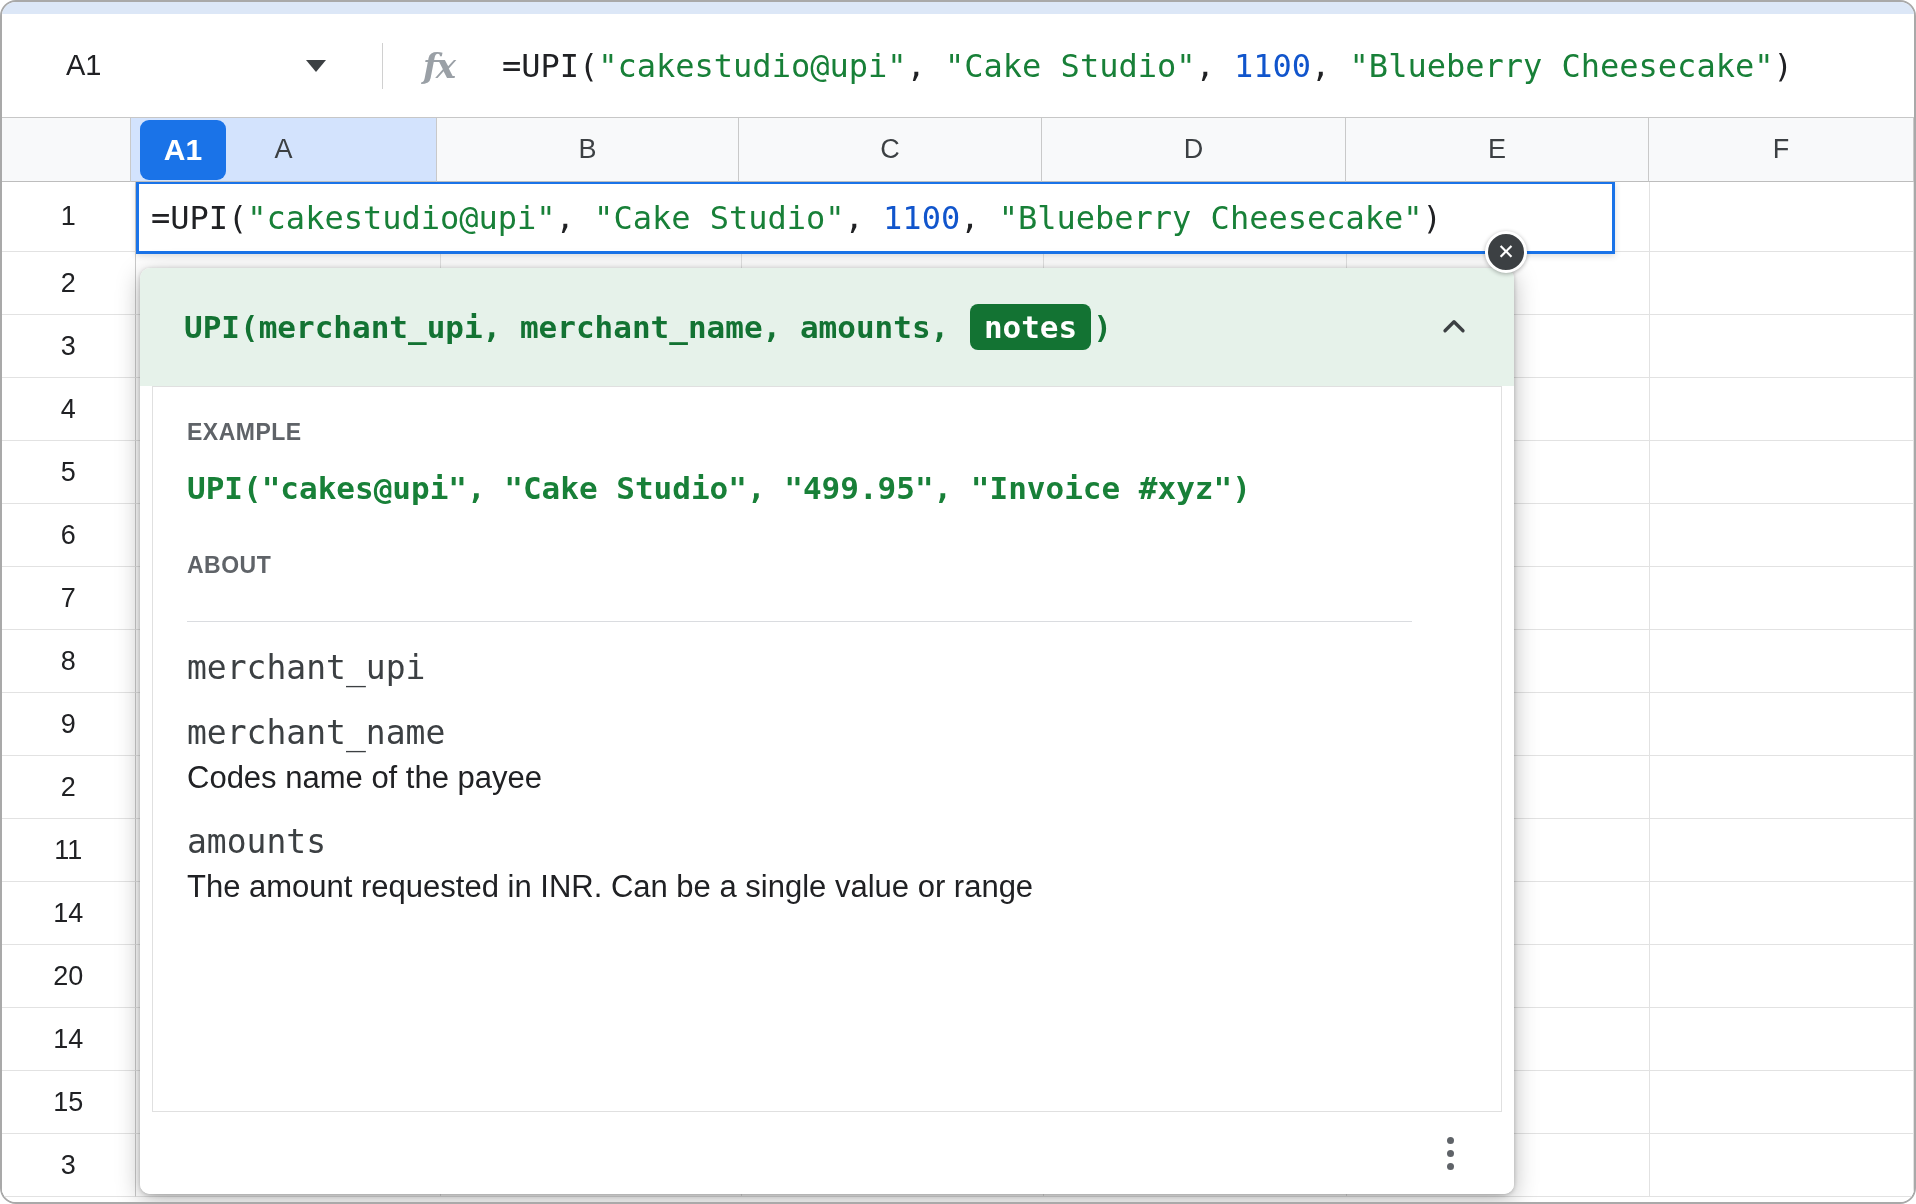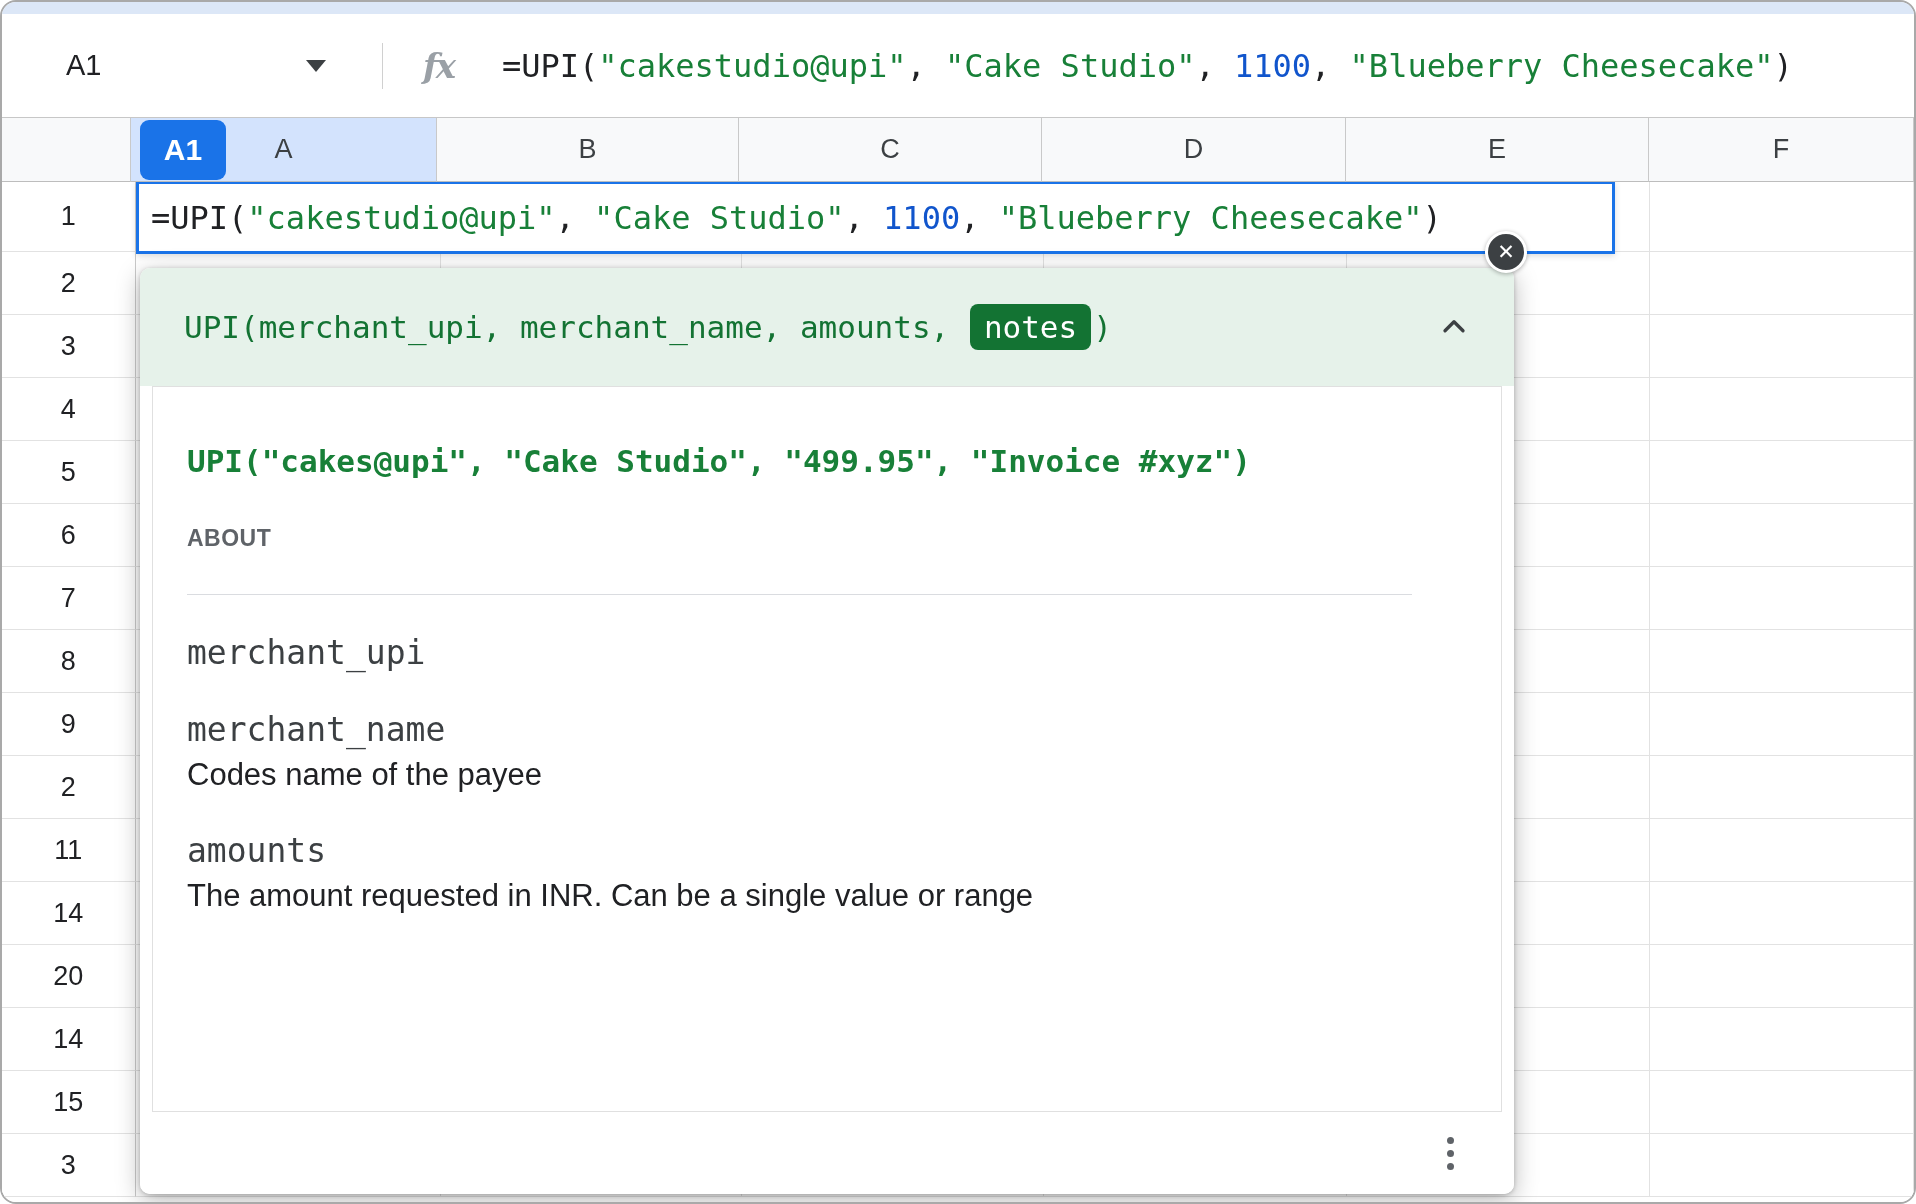--- a/index.html
+++ b/index.html
@@ -36,32 +36,32 @@
   .g-cell{border-right:1px solid #e2e2e2;border-bottom:1px solid #e2e2e2;background:#fff}
 
   
   .cell-editor{position:absolute;left:134px;top:-1px;width:1479px;height:73px;background:#fff;border:3px solid #1a73e8;display:flex;align-items:center;padding-left:12px;z-index:4;box-shadow:0 2px 6px rgba(60,64,67,.18)}
   .cell-editor .formula-text{margin-left:0}
   .close-btn{position:absolute;left:1483px;top:49px;width:42px;height:42px;border-radius:50%;background:#3c4043;border:3px solid #fff;color:#fff;display:flex;align-items:center;justify-content:center;font-size:21px;font-weight:700;z-index:6;cursor:pointer;box-shadow:0 1px 4px rgba(0,0,0,.3)}
 
   
   .popup{position:absolute;left:138px;top:86px;width:1374px;height:926px;background:#fff;border-radius:10px;box-shadow:0 6px 24px rgba(0,0,0,.28),0 1px 4px rgba(0,0,0,.22);z-index:5;display:flex;flex-direction:column}
   .popup-header{flex:0 0 118px;background:#e6f2ea;border-radius:10px 10px 0 0;display:flex;align-items:center;padding:0 42px 0 44px}
-  .signature{font-family:"DejaVu Sans Mono","Liberation Mono",monospace;font-size:31px;font-weight:400;display:flex;align-items:center;white-space:pre}
+  .signature{font-family:"DejaVu Sans Mono","Liberation Mono",monospace;font-size:31px;font-weight:700;display:flex;align-items:center;white-space:pre}
   .tok-signature{color:#137333}
   .tok-signature-badge{background:#137333;color:#fff;padding:5px 14px;border-radius:8px;margin:0 2px}
   .chevron-wrap{margin-left:auto;cursor:pointer;display:flex;align-items:center}
 
   .popup-inner{flex:1 1 auto;margin:0 12px;border:1px solid #e0e0e0;background:#fff;padding:32px 34px;overflow:hidden}
   .section-label{font-size:23px;color:#5f6368;font-weight:600;letter-spacing:.5px}
   .example-code{font-family:"DejaVu Sans Mono","Liberation Mono",monospace;font-size:31px;font-weight:700;color:#188038;margin-top:24px;white-space:pre}
   .about-label{margin-top:46px}
   .about-text{font-size:31px;color:#202124;margin-top:16px}
   .divider{border:none;border-top:1px solid #dadce0;margin:42px 55px 6px 0}
-  .param-name{font-family:"DejaVu Sans Mono","Liberation Mono",monospace;font-size:33px;color:#3c4043;margin-top:38px}
+  .param-name{font-family:"DejaVu Sans Mono","Liberation Mono",monospace;font-size:33px;color:#3c4043;margin-top:26px}
   .param-desc{font-size:31px;color:#202124;margin-top:8px}
 
   .popup-footer{flex:0 0 82px;display:flex;align-items:center;border-radius:0 0 10px 10px;background:#fff}
   .kebab{margin-left:auto;margin-right:52px;display:flex;flex-direction:column;gap:6px;cursor:pointer;padding:8px}
   .kebab i{width:7px;height:7px;border-radius:50%;background:#5f6368}
 </style>
 </head>
 <body>
 
 <div class="window">
@@ -247,20 +247,21 @@
       <div class="popup-header">
         <div class="signature" id="signatureText"><span class="tok-signature">UPI(merchant_upi, merchant_name, amounts, </span><span class="tok-signature-badge">notes</span><span class="tok-signature">)</span></div>
         <div class="chevron-wrap">
           <svg width="36" height="36" viewBox="0 0 24 24">
             <polyline points="6,14.5 12,8.5 18,14.5" fill="none" stroke="#3c4043" stroke-width="2.2" stroke-linecap="round" stroke-linejoin="round"></polyline>
           </svg>
         </div>
       </div>
 
       <div class="popup-inner">
+        <div class="section-label">EXAMPLE</div>
         <div class="example-code">UPI("cakes@upi", "Cake Studio", "499.95", "Invoice #xyz")</div>
         <div class="section-label about-label">ABOUT</div>
         <hr class="divider">
         <div id="paramList">
             <div class="param-name">merchant_upi</div>
             <div class="param-name">merchant_name</div>
             <div class="param-desc">Codes name of the payee</div>
             <div class="param-name">amounts</div>
             <div class="param-desc">The amount requested in INR. Can be a single value or range</div>
           </div>

